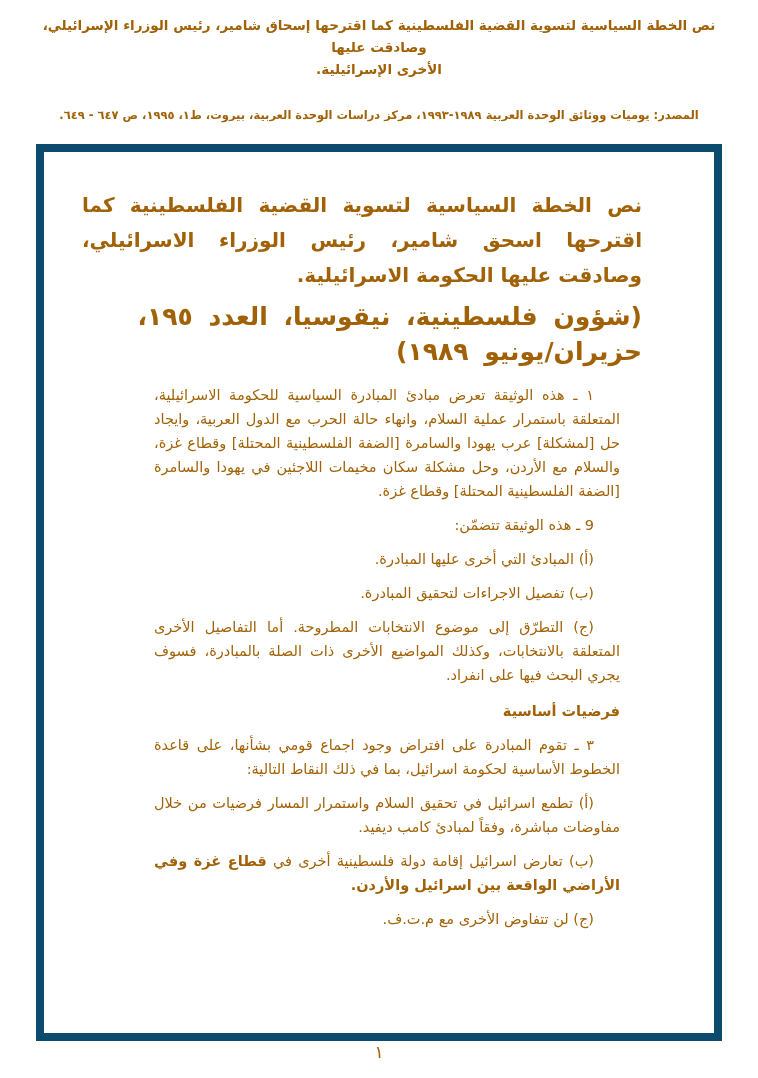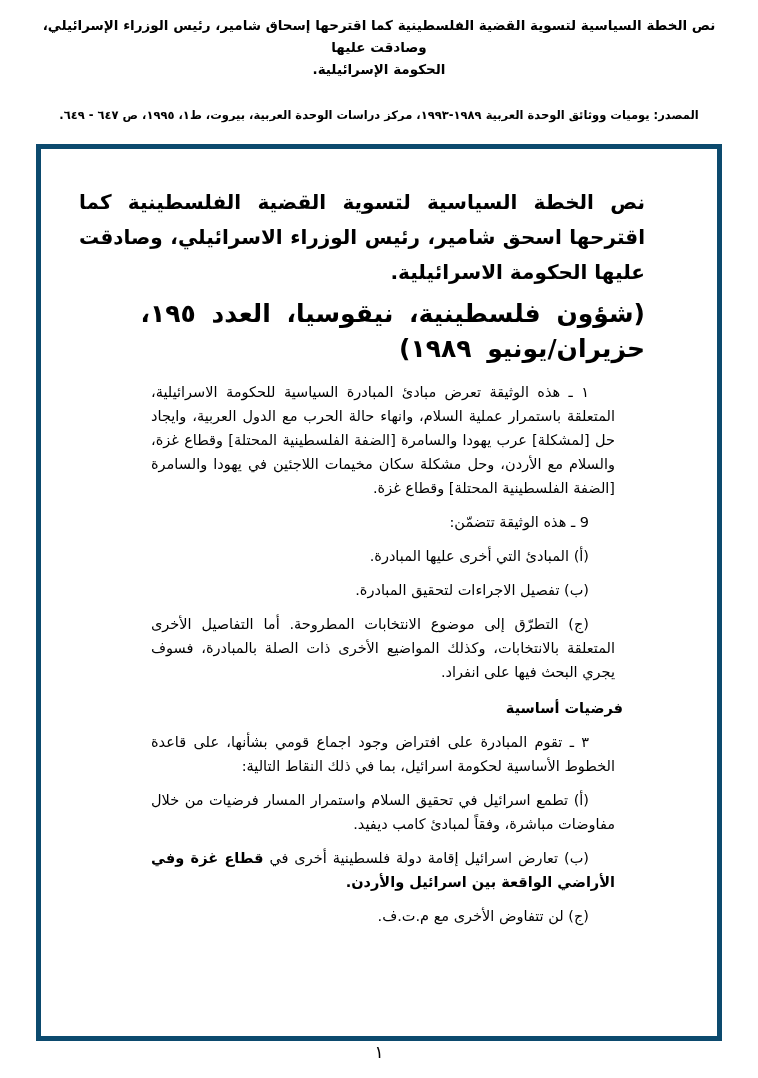--- a/index.html
+++ b/index.html
@@ -10,21 +10,21 @@
   body {
     font-family: "DejaVu Sans", sans-serif;
     direction: rtl;
   }
   .page {
     position: relative;
     width: 758px;
     height: 1078px;
     background: #ffffff;
     overflow: hidden;
-    color: #000000;
+    color: #a16207;
   }
   .page-header {
     padding-top: 14px;
     text-align: center;
   }
   .header-line {
     font-size: 13.5px;
     font-weight: 700;
     line-height: 22px;
     margin: 0 28px;
@@ -32,21 +32,21 @@
   .source-line {
     margin-top: 27px;
     font-size: 11.5px;
     font-weight: 700;
     line-height: 16px;
   }
   .doc-frame {
     box-sizing: border-box;
     margin: 21px 36px 0 36px;
     height: 897px;
-    border: 5px solid #0c4a6e;
+    border: 8px solid #0c4a6e;
     padding: 36px 32px 16px 38px;
     background: #ffffff;
     overflow: hidden;
   }
   .doc-title {
     margin: 0 40px 0 0;
     font-size: 20px;
     font-weight: 700;
     line-height: 35px;
     text-align: justify;
@@ -58,21 +58,21 @@
     line-height: 35px;
     word-spacing: 7px;
     text-align: right;
   }
   .doc-body {
     margin: 14px 62px 0 72px;
     font-size: 14.5px;
     line-height: 24px;
   }
   .para {
-    margin: 10px 8px 0 0;
+    margin: 10px 0 0 0;
     text-align: justify;
     text-indent: 26px;
   }
   .para:first-child {
     margin-top: 0;
   }
   .subheading {
     margin: 12px 0 0 0;
     text-align: right;
     font-weight: 700;
@@ -90,21 +90,21 @@
     font-size: 17px;
   }
 </style>
 </head>
 <body>
 
 <div class="page">
 
   <div class="page-header">
     <div class="header-line">نص الخطة السياسية لتسوية القضية الفلسطينية كما اقترحها إسحاق شامير، رئيس الوزراء الإسرائيلي، وصادقت عليها</div>
-    <div class="header-line">الحكومة الإسرائيلية.</div>
+    <div class="header-line">الأخرى الإسرائيلية.</div>
     <div class="source-line">المصدر: يوميات ووثائق الوحدة العربية ١٩٨٩-١٩٩٣، مركز دراسات الوحدة العربية، بيروت، ط١، ١٩٩٥، ص ٦٤٧ - ٦٤٩.</div>
   </div>
 
   <div class="doc-frame">
     <div class="doc-title">نص الخطة السياسية لتسوية القضية الفلسطينية كما اقترحها اسحق شامير، رئيس الوزراء الاسرائيلي، وصادقت عليها الحكومة الاسرائيلية.</div>
     <div class="doc-subtitle">(شؤون فلسطينية، نيقوسيا، العدد ١٩٥، حزيران/يونيو ١٩٨٩)</div>
 
     <div class="doc-body">
       <p class="para">١ ـ هذه الوثيقة تعرض مبادئ المبادرة السياسية للحكومة الاسرائيلية، المتعلقة باستمرار عملية السلام، وانهاء حالة الحرب مع الدول العربية، وايجاد حل [لمشكلة] عرب يهودا والسامرة [الضفة الفلسطينية المحتلة] وقطاع غزة، والسلام مع الأردن، وحل مشكلة سكان مخيمات اللاجئين في يهودا والسامرة [الضفة الفلسطينية المحتلة] وقطاع غزة.</p>
       <p class="para">9 ـ هذه الوثيقة تتضمّن:</p>

